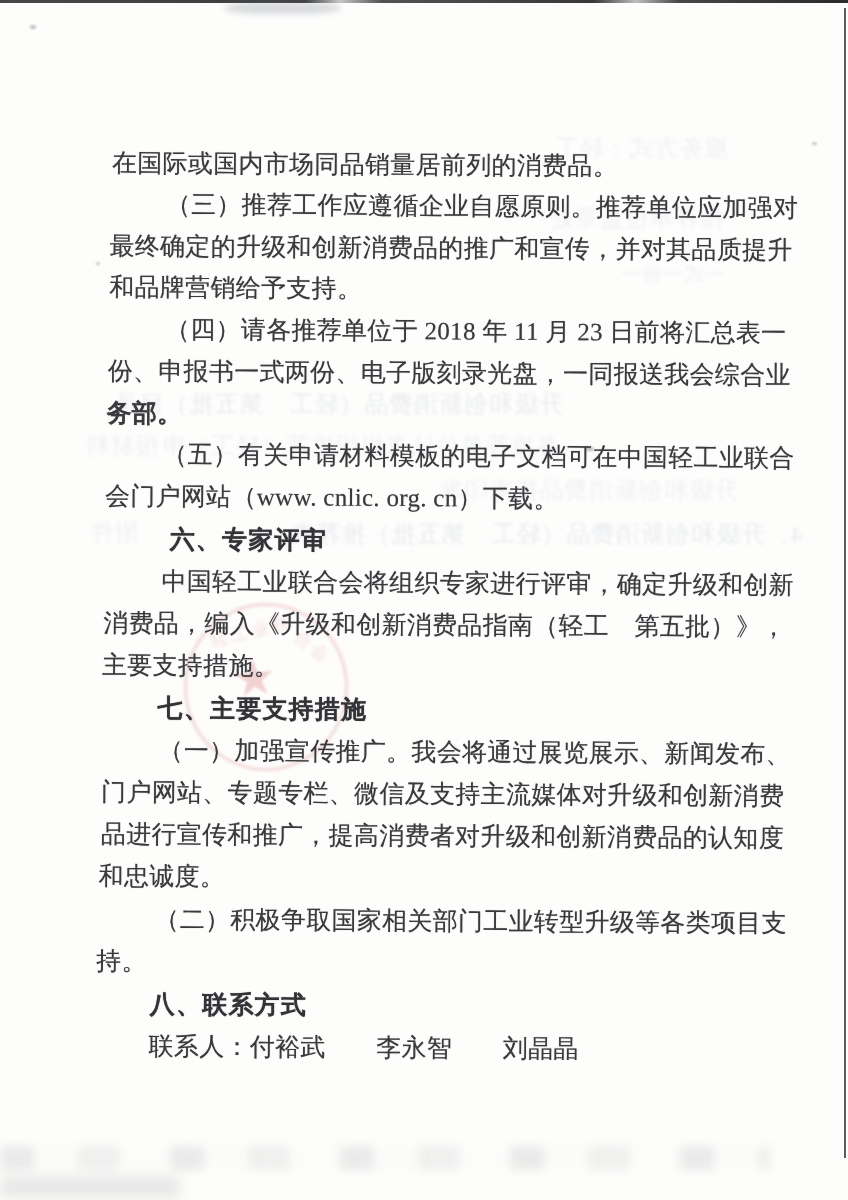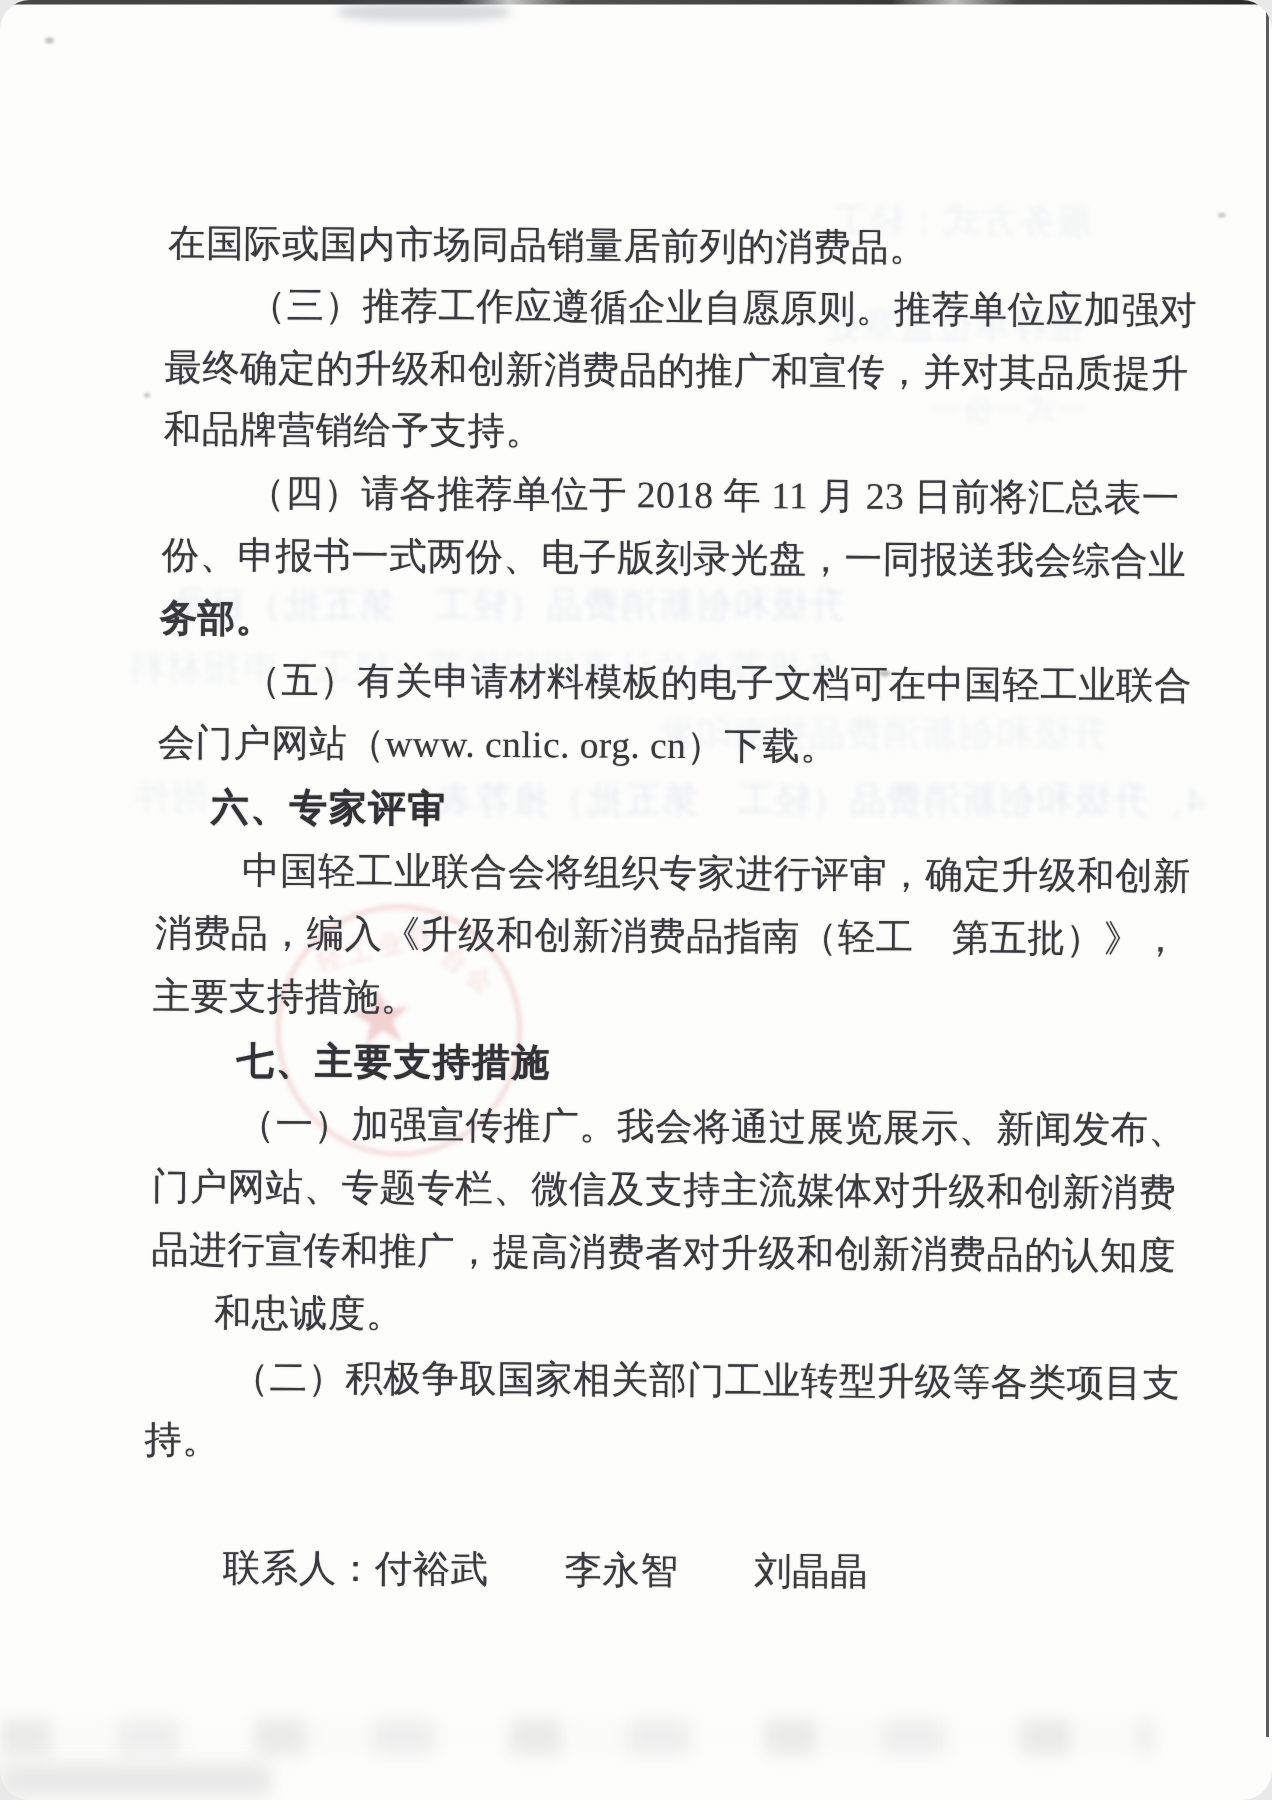--- a/index.html
+++ b/index.html
@@ -1,20 +1,19 @@
 <!DOCTYPE html>
 <html><head>
 <meta charset="utf-8">
 <style>
   html,body { margin:0; padding:0; background:#e9e9e9; }
   .page {
     position:relative; width:848px; height:1200px; margin:0 auto;
     background:#fdfdfc; overflow:hidden;
     font-family:"Liberation Serif","DejaVu Serif",serif;
-    border-radius:20px;
   }
   
   .edge-top {
     position:absolute; top:0; left:0; width:848px; height:3px;
     background:linear-gradient(90deg,
       rgba(40,40,42,.85) 0%, rgba(40,40,42,.9) 36%, rgba(40,40,42,.25) 40%,
       rgba(40,40,42,.8) 45%, rgba(35,35,38,.9) 70%, rgba(40,40,42,.3) 75%,
       rgba(40,40,42,.85) 80%, rgba(30,30,33,.95) 100%);
   }
   .top-smudge {
@@ -105,27 +104,28 @@
   <div class="textblock">
     <div class="line" style="left:113px;top:150px;">在国际或国内市场同品销量居前列的消费品。</div>
     <div class="line" style="left:167px;top:191px;">（三）推荐工作应遵循企业自愿原则。推荐单位应加强对</div>
     <div class="line" style="left:111px;top:233px;">最终确定的升级和创新消费品的推广和宣传，并对其品质提升</div>
     <div class="line" style="left:111px;top:274px;">和品牌营销给予支持。</div>
     <div class="line" style="left:167px;top:316px;">（四）请各推荐单位于 2018 年 11 月 23 日前将汇总表一</div>
     <div class="line" style="left:110px;top:358px;">份、申报书一式两份、电子版刻录光盘，一同报送我会综合业</div>
     <div class="line" style="left:109px;top:400px;font-weight:bold;">务部。</div>
     <div class="line" style="left:165px;top:441px;">（五）有关申请材料模板的电子文档可在中国轻工业联合</div>
     <div class="line" style="left:108px;top:483px;">会门户网站（www. cnlic. org. cn）下载。</div>
-    <div class="line bold" style="left:144px;top:526px;">六、专家评审</div>
+    <div class="line bold" style="left:173px;top:526px;">六、专家评审</div>
     <div class="line" style="left:165px;top:568px;">中国轻工业联合会将组织专家进行评审，确定升级和创新</div>
     <div class="line" style="left:107px;top:610px;">消费品，编入《升级和创新消费品指南（轻工　第五批）》，</div>
     <div class="line" style="left:106px;top:652px;">主要支持措施。</div>
     <div class="line bold" style="left:162px;top:695px;">七、主要支持措施</div>
     <div class="line" style="left:163px;top:737px;">（一）加强宣传推广。我会将通过展览展示、新闻发布、</div>
     <div class="line" style="left:106px;top:779px;">门户网站、专题专栏、微信及支持主流媒体对升级和创新消费</div>
     <div class="line" style="left:106px;top:821px;">品进行宣传和推广，提高消费者对升级和创新消费品的认知度</div>
-    <div class="line" style="left:104px;top:863px;margin-left:44px;">和忠诚度。</div>
+    <div class="line" style="left:104px;top:863px;">和忠诚度。</div>
     <div class="line" style="left:160px;top:906px;">（二）积极争取国家相关部门工业转型升级等各类项目支</div>
     <div class="line" style="left:102px;top:948px;">持。</div>
+    <div class="line bold" style="left:156px;top:991px;">八、联系方式</div>
     <div class="line" style="left:155px;top:1033px;">联系人：付裕武　　李永智　　刘晶晶</div>
   </div>
 
 </div>
 
 </body></html>

